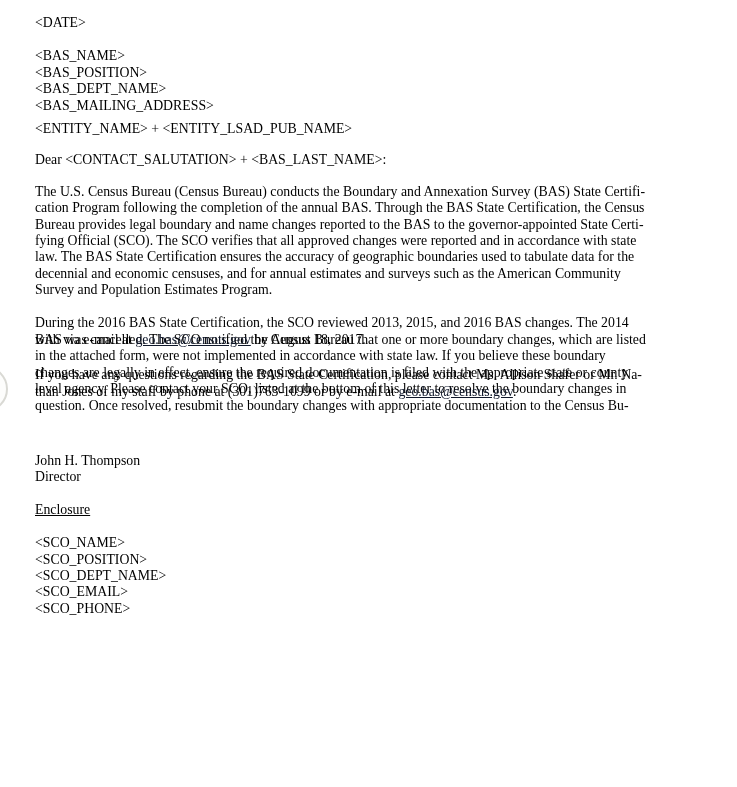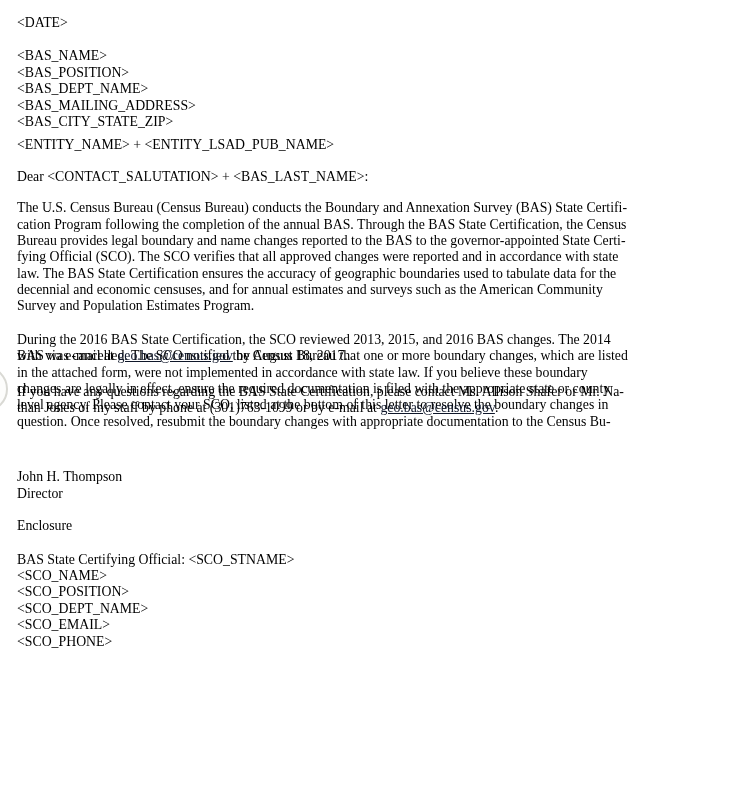--- a/index.html
+++ b/index.html
@@ -13,39 +13,39 @@
     position: relative;
     overflow: hidden;
     font-family: "Liberation Serif", "DejaVu Serif", serif;
     font-size: 13.8px;
     line-height: 16.4px;
     color: #000000;
     -webkit-font-smoothing: antialiased;
   }
   .page {
     position: relative;
-    padding: 15px 5px 0 17px;
+    padding: 15px 5px 0 35px;
     width: 697px;
   }
   .line {
     white-space: nowrap;
     height: 16.4px;
   }
   .block { margin: 0; }
   .block > div { white-space: nowrap; height: 16.4px; }
 
   .recipient   { margin-top: 17px; }
   .entity      { margin-top: 7px;  }
   .salutation  { margin-top: 15px; }
   .para-1      { margin-top: 15px; }
   .para-2      { margin-top: 17px; }
   .para-3      { margin-top: 19px; }
   .closing     { margin-top: 17px; }
   .signature   { margin-top: 53px; }
-  .enclosure   { margin-top: 16px; }
+  .enclosure   { margin-top: 16px; text-decoration: underline; }
   .sco         { margin-top: 17px; }
 
   a.email-link, span.email-link {
     color: #0f172a;
     text-decoration: underline;
     cursor: pointer;
   }
 
   
   .edge-arc {
@@ -65,21 +65,20 @@
 
 <div class="page">
 
   <div class="line">&lt;DATE&gt;</div>
 
   <div class="block recipient">
       <div>&lt;BAS_NAME&gt;</div>
       <div>&lt;BAS_POSITION&gt;</div>
       <div>&lt;BAS_DEPT_NAME&gt;</div>
       <div>&lt;BAS_MAILING_ADDRESS&gt;</div>
-      <div>&lt;BAS_CITY_STATE_ZIP&gt;</div>
     </div>
 
   <div class="line entity">&lt;ENTITY_NAME&gt; + &lt;ENTITY_LSAD_PUB_NAME&gt;</div>
 
   <div class="line salutation">Dear &lt;CONTACT_SALUTATION&gt; + &lt;BAS_LAST_NAME&gt;:</div>
 
   <div class="block para-1">
       <div>The U.S. Census Bureau (Census Bureau) conducts the Boundary and Annexation Survey (BAS) State Certifi-</div>
       <div>cation Program following the completion of the annual BAS. Through the BAS State Certification, the Census</div>
       <div>Bureau provides legal boundary and name changes reported to the BAS to the governor-appointed State Certi-</div>
@@ -108,21 +107,20 @@
 
 
   <div class="block signature">
     <div class="line">John H. Thompson</div>
     <div class="line">Director</div>
   </div>
 
   <div class="line enclosure">Enclosure</div>
 
   <div class="block sco">
-      <div>BAS State Certifying Official: &lt;SCO_STNAME&gt;</div>
       <div>&lt;SCO_NAME&gt;</div>
       <div>&lt;SCO_POSITION&gt;</div>
       <div>&lt;SCO_DEPT_NAME&gt;</div>
       <div>&lt;SCO_EMAIL&gt;</div>
       <div>&lt;SCO_PHONE&gt;</div>
     </div>
 
 </div>
 
 <div class="edge-arc"></div>

